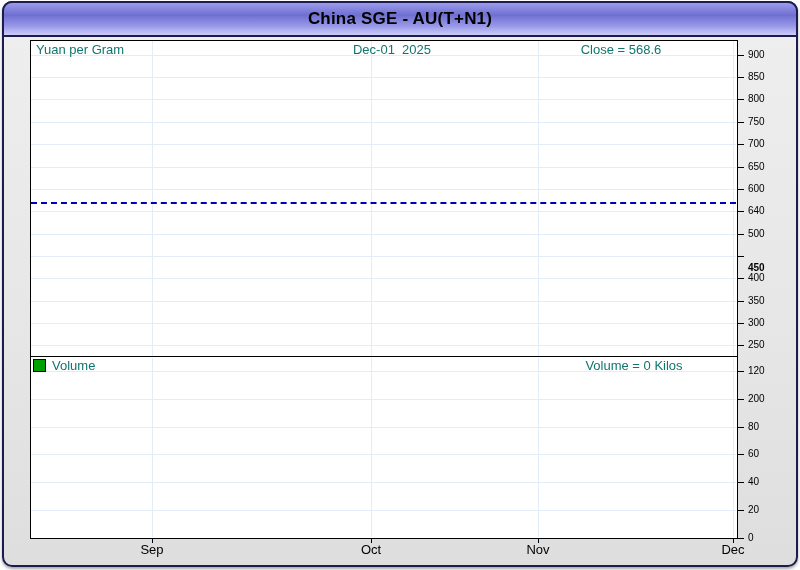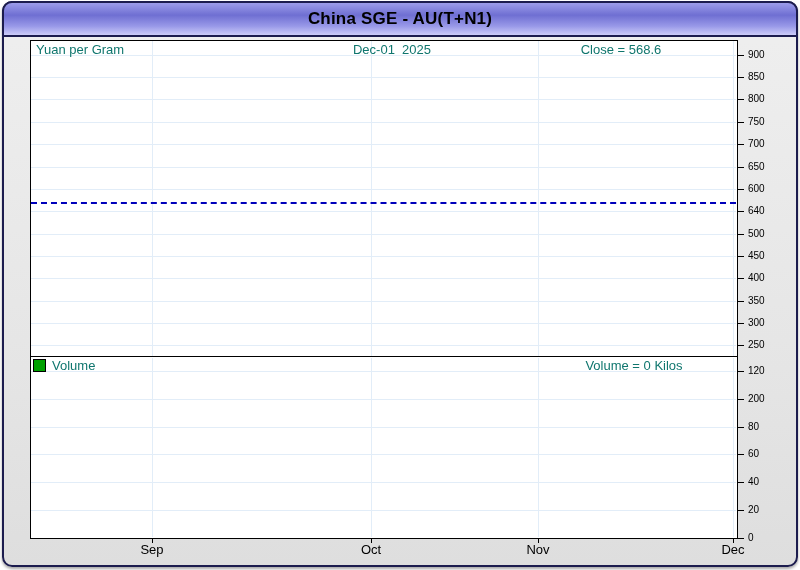--- a/index.html
+++ b/index.html
@@ -87,21 +87,21 @@
     <div class="tickmark" style="left: 737px; top: 189px; width: 7px; height: 1px;"></div>
     <div class="ticklabel" style="left: 748px; top: 182px;">600</div>
     <div class="hgrid" style="top: 211px;"></div>
     <div class="tickmark" style="left: 737px; top: 211px; width: 7px; height: 1px;"></div>
     <div class="ticklabel" style="left: 748px; top: 204px;">640</div>
     <div class="hgrid" style="top: 234px;"></div>
     <div class="tickmark" style="left: 737px; top: 234px; width: 7px; height: 1px;"></div>
     <div class="ticklabel" style="left: 748px; top: 227px;">500</div>
     <div class="hgrid" style="top: 256px;"></div>
     <div class="tickmark" style="left: 737px; top: 256px; width: 7px; height: 1px;"></div>
-    <div class="ticklabel" style="left: 748px; top: 249px;">450</div>
+    <div class="ticklabel" style="left: 748px; top: 261px; font-weight: bold;">450</div>
     <div class="hgrid" style="top: 278px;"></div>
     <div class="tickmark" style="left: 737px; top: 278px; width: 7px; height: 1px;"></div>
     <div class="ticklabel" style="left: 748px; top: 271px;">400</div>
     <div class="hgrid" style="top: 301px;"></div>
     <div class="tickmark" style="left: 737px; top: 301px; width: 7px; height: 1px;"></div>
     <div class="ticklabel" style="left: 748px; top: 294px;">350</div>
     <div class="hgrid" style="top: 323px;"></div>
     <div class="tickmark" style="left: 737px; top: 323px; width: 7px; height: 1px;"></div>
     <div class="ticklabel" style="left: 748px; top: 316px;">300</div>
     <div class="hgrid" style="top: 345px;"></div>

